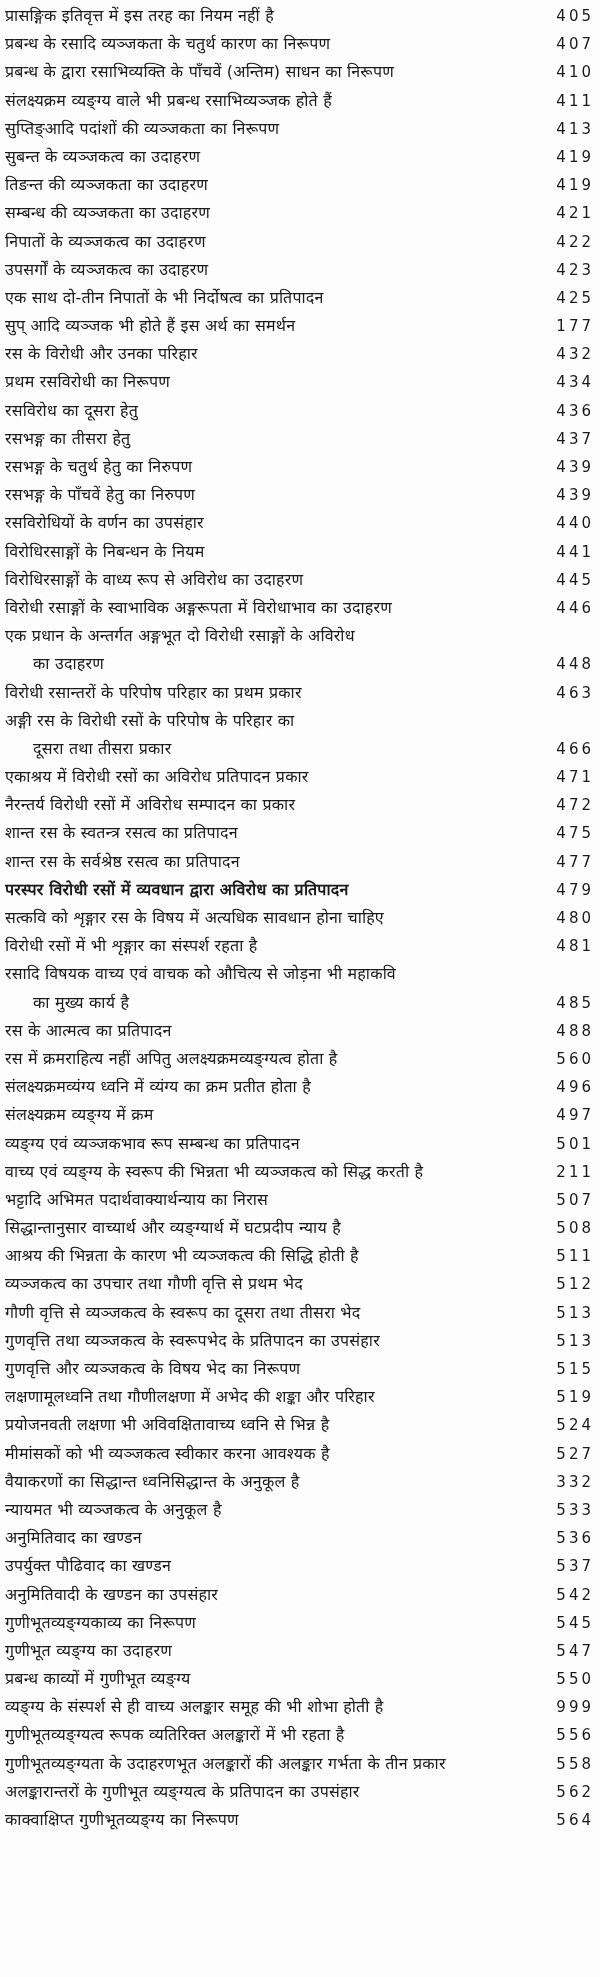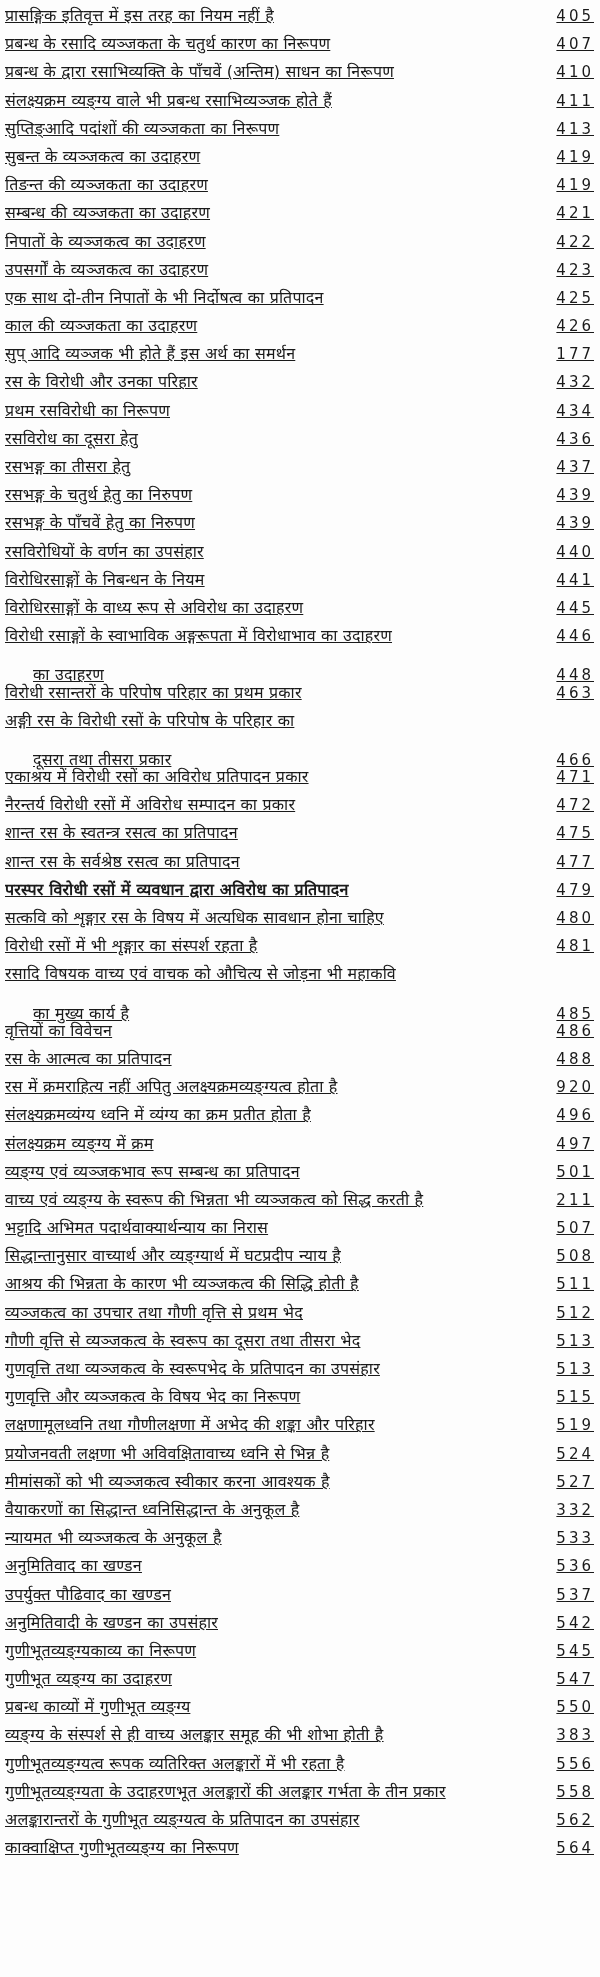--- a/index.html
+++ b/index.html
@@ -12,40 +12,38 @@
     position: relative;
     width: 600px;
     height: 1977px;
     box-sizing: border-box;
     background: var(--bg, #fdfdfd);
     color: var(--fg, #1a1a1a);
     font-family: "DejaVu Sans", sans-serif;
     font-size: 16px;
     padding: 2px 6px 0 5px;
     overflow: hidden;
-    text-decoration: underline;
   }
   .toc {
     width: 100%;
   }
   .line {
     display: flex;
     align-items: baseline;
     line-height: 28.2px;
     height: 28.2px;
     white-space: nowrap;
   }
   .line .title {
     flex: 1 1 auto;
     overflow: hidden;
     letter-spacing: 0.2px;
   }
   .line.indent .title {
     padding-left: 28px;
-    margin-top: 11px;
   }
   .line.bold .title {
     font-weight: bold;
   }
   .line .pagenum {
     flex: 0 0 auto;
     text-align: right;
     min-width: 44px;
     letter-spacing: 3px;
     font-size: 15px;
@@ -95,24 +93,20 @@
   </div>
       <div class="line">
     <span class="title">उपसर्गों के व्यञ्जकत्व का उदाहरण</span>
     <span class="pagenum">423</span>
   </div>
       <div class="line">
     <span class="title">एक साथ दो-तीन निपातों के भी निर्दोषत्व का प्रतिपादन</span>
     <span class="pagenum">425</span>
   </div>
       <div class="line">
-    <span class="title">काल की व्यञ्जकता का उदाहरण</span>
-    <span class="pagenum">426</span>
-  </div>
-      <div class="line">
     <span class="title">सुप् आदि व्यञ्जक भी होते हैं इस अर्थ का समर्थन</span>
     <span class="pagenum">177</span>
   </div>
       <div class="line">
     <span class="title">रस के विरोधी और उनका परिहार</span>
     <span class="pagenum">432</span>
   </div>
       <div class="line">
     <span class="title">प्रथम रसविरोधी का निरूपण</span>
     <span class="pagenum">434</span>
@@ -141,20 +135,24 @@
     <span class="title">विरोधिरसाङ्गों के निबन्धन के नियम</span>
     <span class="pagenum">441</span>
   </div>
       <div class="line">
     <span class="title">विरोधिरसाङ्गों के वाध्य रूप से अविरोध का उदाहरण</span>
     <span class="pagenum">445</span>
   </div>
       <div class="line">
     <span class="title">विरोधी रसाङ्गों के स्वाभाविक अङ्गरूपता में विरोधाभाव का उदाहरण</span>
     <span class="pagenum">446</span>
+  </div>
+      <div class="line">
+    <span class="title">एक प्रधान के अन्तर्गत अङ्गभूत दो विरोधी रसाङ्गों के अविरोध</span>
+    <span class="pagenum"></span>
   </div>
       <div class="line indent">
     <span class="title">का उदाहरण</span>
     <span class="pagenum">448</span>
   </div>
       <div class="line">
     <span class="title">विरोधी रसान्तरों के परिपोष परिहार का प्रथम प्रकार</span>
     <span class="pagenum">463</span>
   </div>
       <div class="line">
@@ -195,30 +193,26 @@
   </div>
       <div class="line">
     <span class="title">रसादि विषयक वाच्य एवं वाचक को औचित्य से जोड़ना भी महाकवि</span>
     <span class="pagenum"></span>
   </div>
       <div class="line indent">
     <span class="title">का मुख्य कार्य है</span>
     <span class="pagenum">485</span>
   </div>
       <div class="line">
-    <span class="title">वृत्तियों का विवेचन</span>
-    <span class="pagenum">486</span>
-  </div>
-      <div class="line">
     <span class="title">रस के आत्मत्व का प्रतिपादन</span>
     <span class="pagenum">488</span>
   </div>
       <div class="line">
     <span class="title">रस में क्रमराहित्य नहीं अपितु अलक्ष्यक्रमव्यङ्ग्यत्व होता है</span>
-    <span class="pagenum">920</span>
+    <span class="pagenum">560</span>
   </div>
       <div class="line">
     <span class="title">संलक्ष्यक्रमव्यंग्य ध्वनि में व्यंग्य का क्रम प्रतीत होता है</span>
     <span class="pagenum">496</span>
   </div>
       <div class="line">
     <span class="title">संलक्ष्यक्रम व्यङ्ग्य में क्रम</span>
     <span class="pagenum">497</span>
   </div>
       <div class="line">
@@ -296,21 +290,21 @@
       <div class="line">
     <span class="title">गुणीभूत व्यङ्ग्य का उदाहरण</span>
     <span class="pagenum">547</span>
   </div>
       <div class="line">
     <span class="title">प्रबन्ध काव्यों में गुणीभूत व्यङ्ग्य</span>
     <span class="pagenum">550</span>
   </div>
       <div class="line">
     <span class="title">व्यङ्ग्य के संस्पर्श से ही वाच्य अलङ्कार समूह की भी शोभा होती है</span>
-    <span class="pagenum">383</span>
+    <span class="pagenum">999</span>
   </div>
       <div class="line">
     <span class="title">गुणीभूतव्यङ्ग्यत्व रूपक व्यतिरिक्त अलङ्कारों में भी रहता है</span>
     <span class="pagenum">556</span>
   </div>
       <div class="line">
     <span class="title">गुणीभूतव्यङ्ग्यता के उदाहरणभूत अलङ्कारों की अलङ्कार गर्भता के तीन प्रकार</span>
     <span class="pagenum">558</span>
   </div>
       <div class="line">

